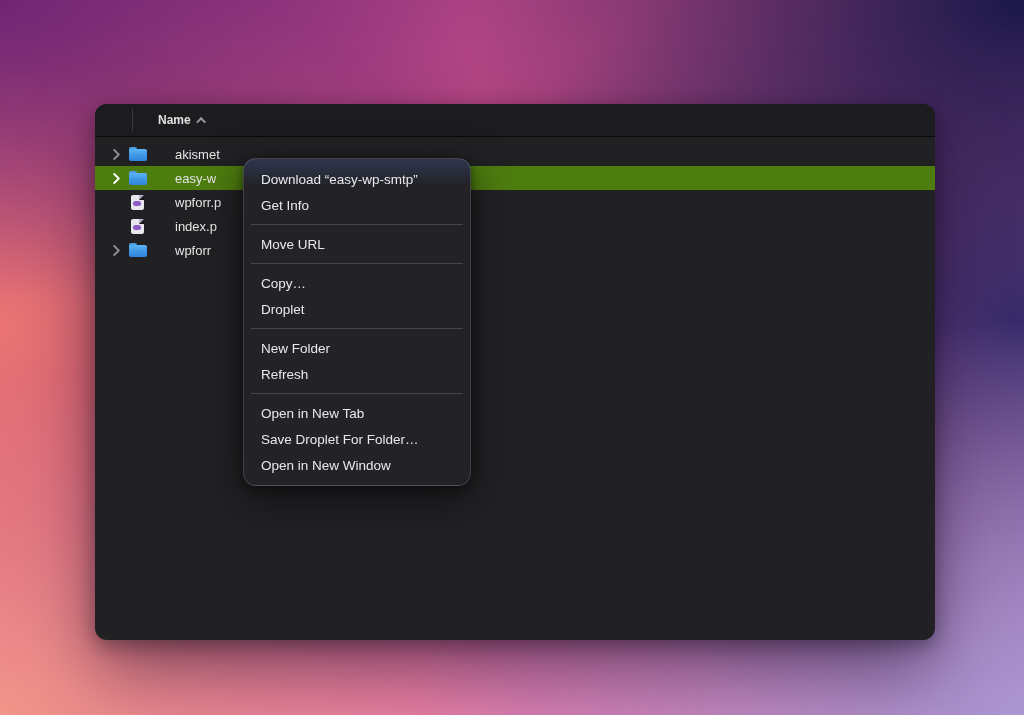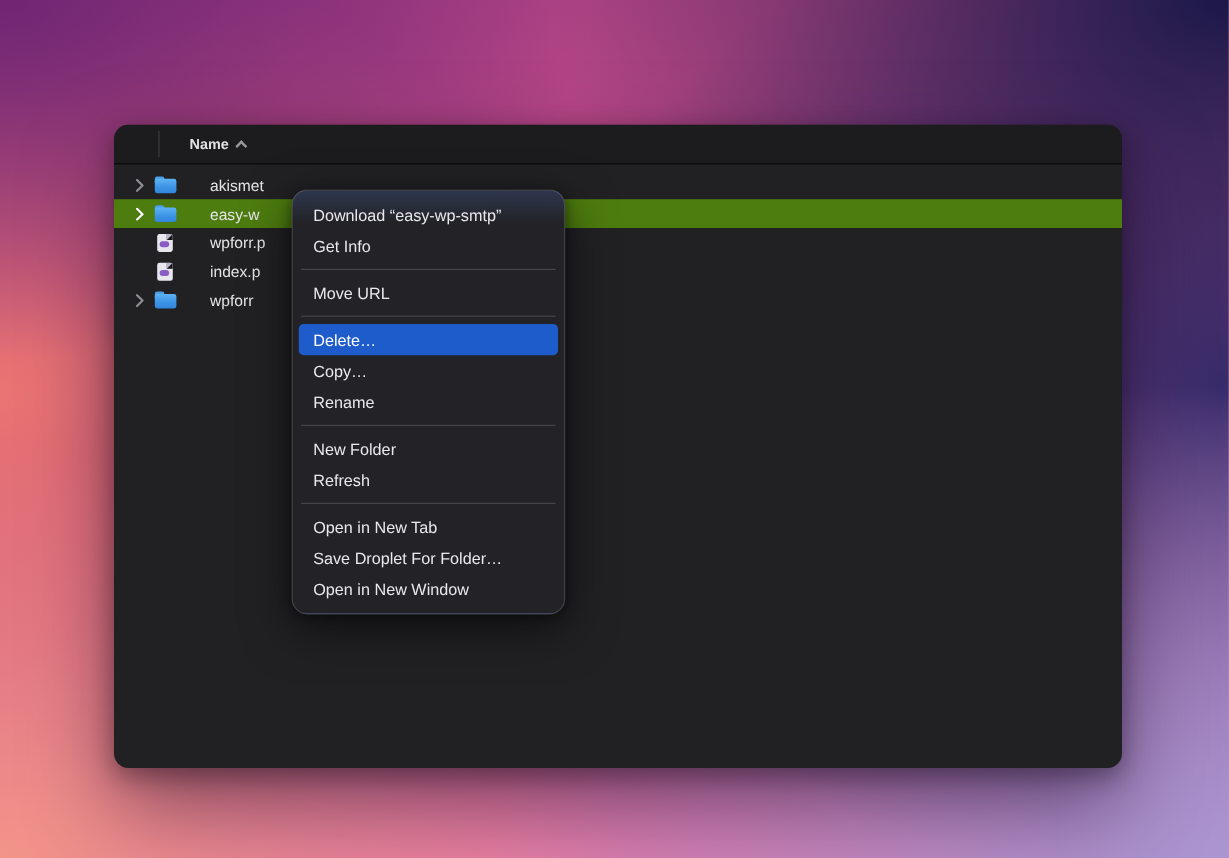--- a/index.html
+++ b/index.html
@@ -212,23 +212,22 @@
 
   </div>
 </div>
 
 <div class="context-menu">
   <div class="menu-item">Download “easy-wp-smtp”</div>
   <div class="menu-item">Get Info</div>
   <div class="menu-sep"></div>
   <div class="menu-item">Move URL</div>
   <div class="menu-sep"></div>
-  <div class="menu-item highlighted">Delete…</div>
   <div class="menu-item">Copy…</div>
-  <div class="menu-item">Rename</div>
+  <div class="menu-item">Droplet</div>
   <div class="menu-sep"></div>
   <div class="menu-item">New Folder</div>
   <div class="menu-item">Refresh</div>
   <div class="menu-sep"></div>
   <div class="menu-item">Open in New Tab</div>
   <div class="menu-item">Save Droplet For Folder…</div>
   <div class="menu-item">Open in New Window</div>
 </div>
 
 </body></html>

